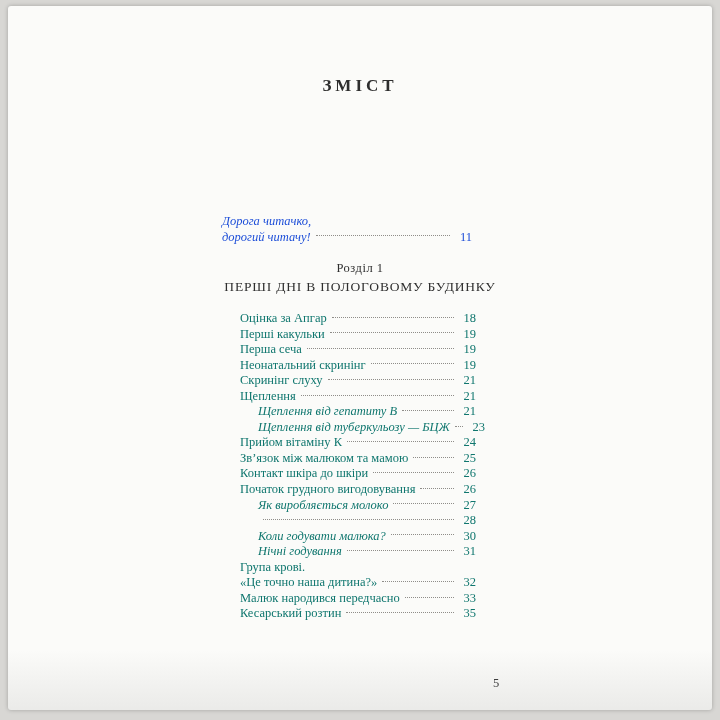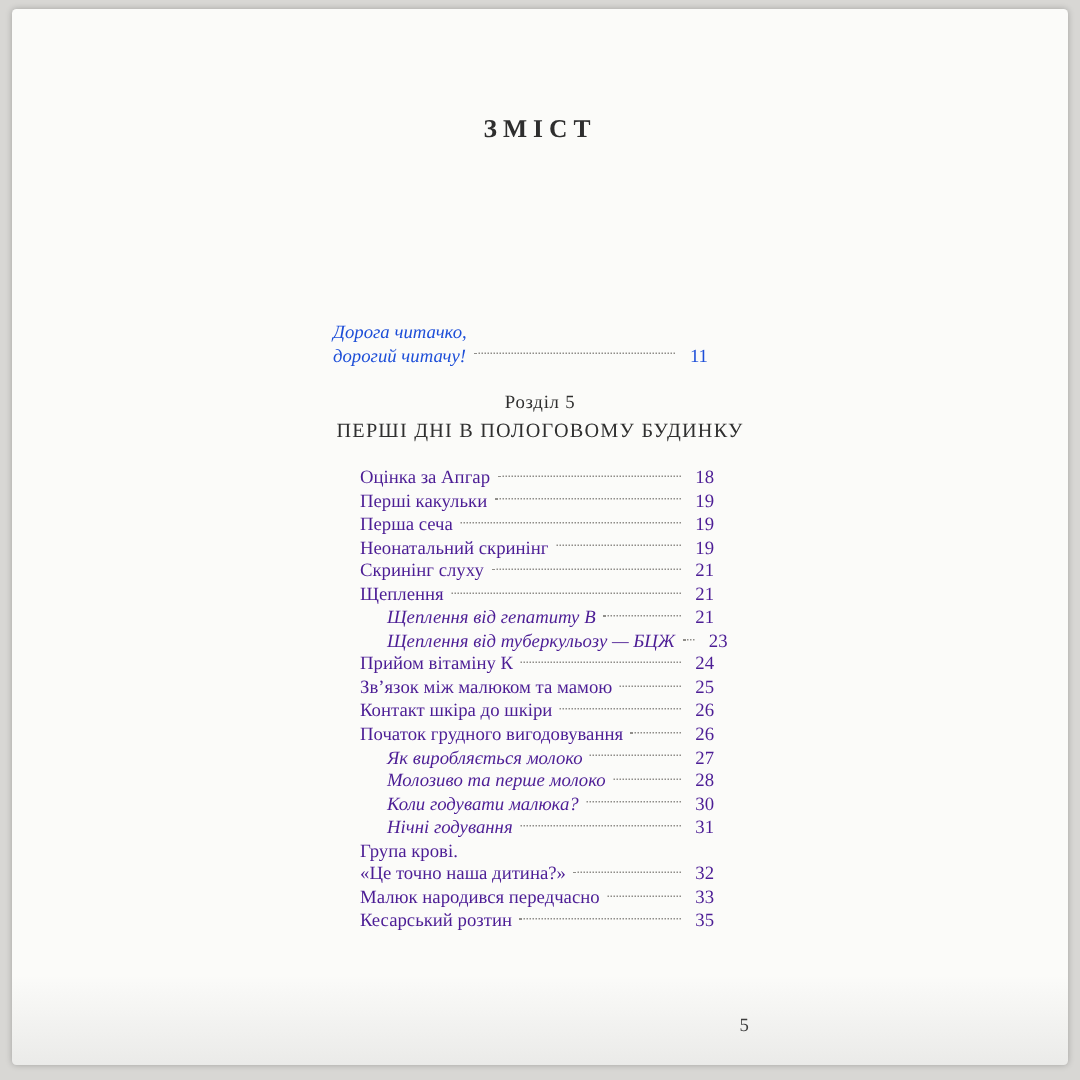--- a/index.html
+++ b/index.html
@@ -56,21 +56,21 @@
   .section-title {
     margin-top: 3px;
     font-size: 13.5px;
     font-weight: normal;
     letter-spacing: 0.8px;
   }
   .toc {
     position: absolute;
     top: 305px; left: 232px; width: 236px;
     font-size: 12.5px;
-    color: #4c1d95;
+    color: #0f766e;
   }
   .toc-row {
     display: flex;
     align-items: center;
     line-height: 15.55px;
     height: 15.55px;
     white-space: nowrap;
   }
   .toc-row.sub {
     padding-left: 18px;
@@ -104,21 +104,21 @@
   <div class="intro">
     <div>Дорога читачко,</div>
     <div class="toc-row">
       <span>дорогий читачу!</span>
       <span class="leader"></span>
       <span class="pagenum">11</span>
     </div>
   </div>
 
   <div class="section-head">
-    <div class="section-kicker">Розділ 5</div>
+    <div class="section-kicker">Розділ 1</div>
     <div class="section-title">ПЕРШІ ДНІ В ПОЛОГОВОМУ БУДИНКУ</div>
   </div>
 
   <div class="toc">
       <div class="toc-row">
         <span>Оцінка за Апгар</span>
         <span class="leader"></span>
         <span class="pagenum">18</span>
       </div>
       <div class="toc-row">
@@ -175,21 +175,20 @@
         <span>Початок грудного вигодовування</span>
         <span class="leader"></span>
         <span class="pagenum">26</span>
       </div>
       <div class="toc-row sub">
         <span>Як виробляється молоко</span>
         <span class="leader"></span>
         <span class="pagenum">27</span>
       </div>
       <div class="toc-row sub">
-        <span>Молозиво та перше молоко</span>
         <span class="leader"></span>
         <span class="pagenum">28</span>
       </div>
       <div class="toc-row sub">
         <span>Коли годувати малюка?</span>
         <span class="leader"></span>
         <span class="pagenum">30</span>
       </div>
       <div class="toc-row sub">
         <span>Нічні годування</span>

